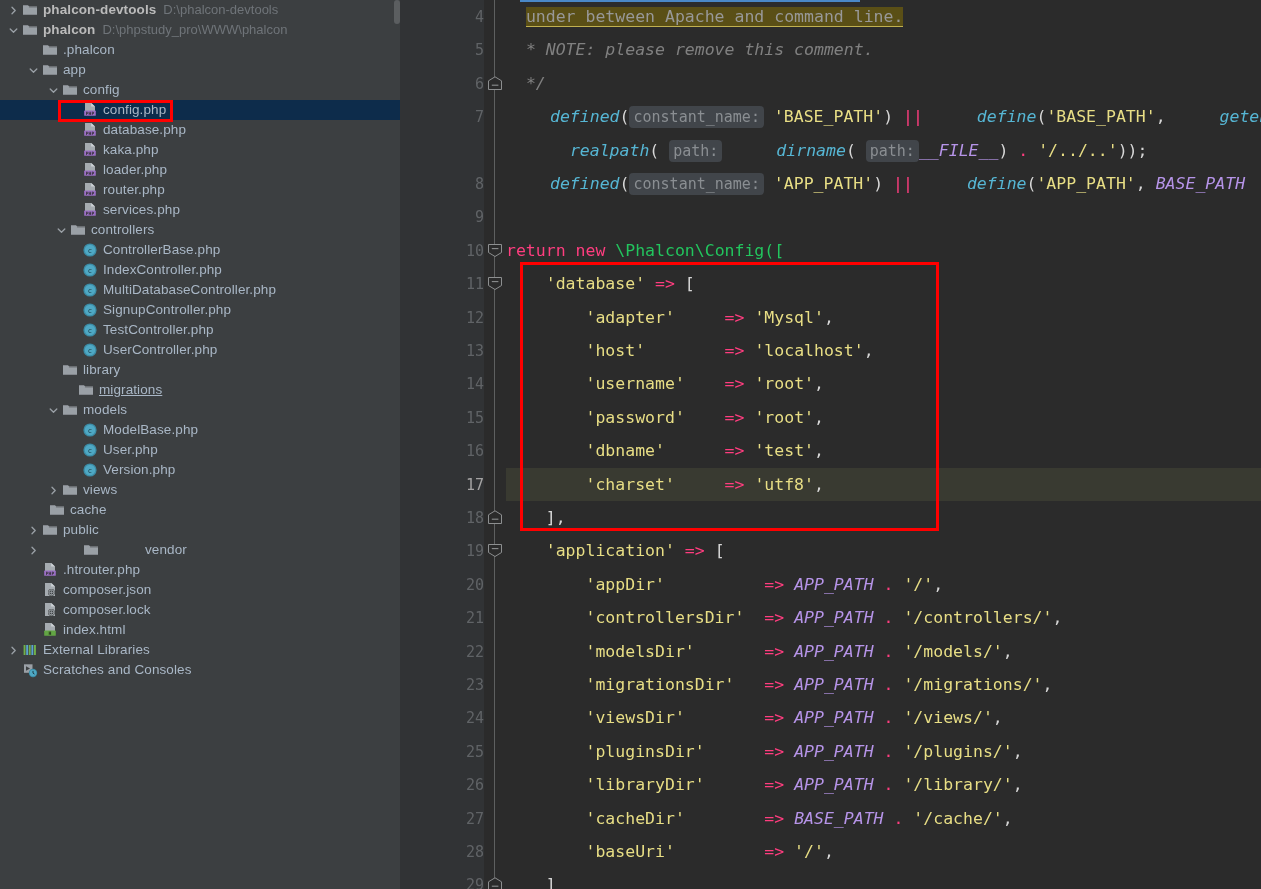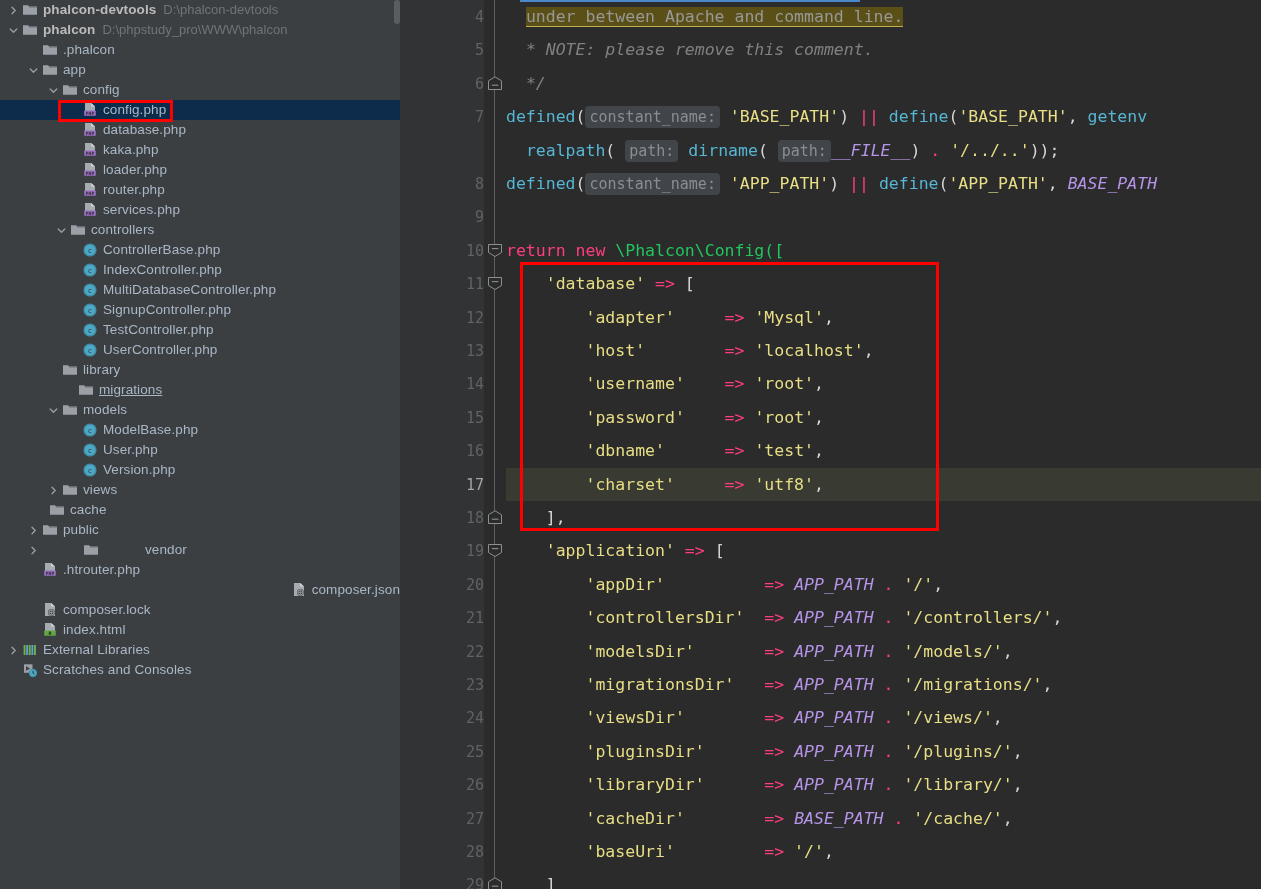--- a/index.html
+++ b/index.html
@@ -65,21 +65,21 @@
     white-space:pre;color:#a9b7c6;
   }
   .cl{position:absolute;left:0;white-space:pre;height:33px;line-height:33px;}
 
   
   .rowbg{position:absolute;left:0;right:0;height:33px;}
 
   
   .cmt{color:#808080;font-style:italic;}
   .kw2{color:#ff3d7f;}
-  .fn{color:#56b6d4;}
+  .fn{color:#56b6d4;font-style:italic;margin-left:44px;}
   .str{color:#e8de85;}
   .cns{color:#b694e8;font-style:italic;}
   .op{color:#ff3d7f;}
   .pun{color:#d7d7d7;}
   .cls{color:#22c55e;}
   .hint{
     background:#41454a;color:#8a8e92;border-radius:4px;padding:2px 4px;
     font-size:15px;
   }
   .hl-comment{
@@ -440,21 +440,21 @@
           <span class="ic">
             <svg width="16" height="16" viewBox="0 0 16 16">
               <path d="M3 1h6.2L13 4.6V9H3z" fill="#a5abb0"></path>
               <path d="M9.2 1L13 4.6H9.2z" fill="#cdd2d6"></path>
               <rect x="2.2" y="8.6" width="11.6" height="5.2" rx="0.6" fill="#9b6fc4"></rect>
               <text x="8" y="12.8" font-size="4.6" font-family="DejaVu Sans Mono, monospace" fill="#2b2b2b" text-anchor="middle" font-weight="bold">PHP</text>
             </svg>
           </span>
           <span class="lbl">.htrouter.php</span>
         </div>
-        <div class="tree-row" style="padding-left: 28px; justify-content: flex-end;">
+        <div class="tree-row" style="padding-left: 28px;">
           <span class="arrow none"></span>
           <span class="ic">
             <svg width="16" height="16" viewBox="0 0 16 16">
               <path d="M3 1h6.2L13 4.6V14H3z" fill="#a5abb0"></path>
               <path d="M9.2 1L13 4.6H9.2z" fill="#cdd2d6"></path>
               <circle cx="9.4" cy="10.4" r="3.4" fill="#3c3f41"></circle>
               <circle cx="9.4" cy="10.4" r="2.6" fill="none" stroke="#a5abb0" stroke-width="1"></circle>
               <path d="M9.4 8.2v4.4M7.2 10.4h4.4" stroke="#a5abb0" stroke-width="0.7"></path>
             </svg>
           </span>

